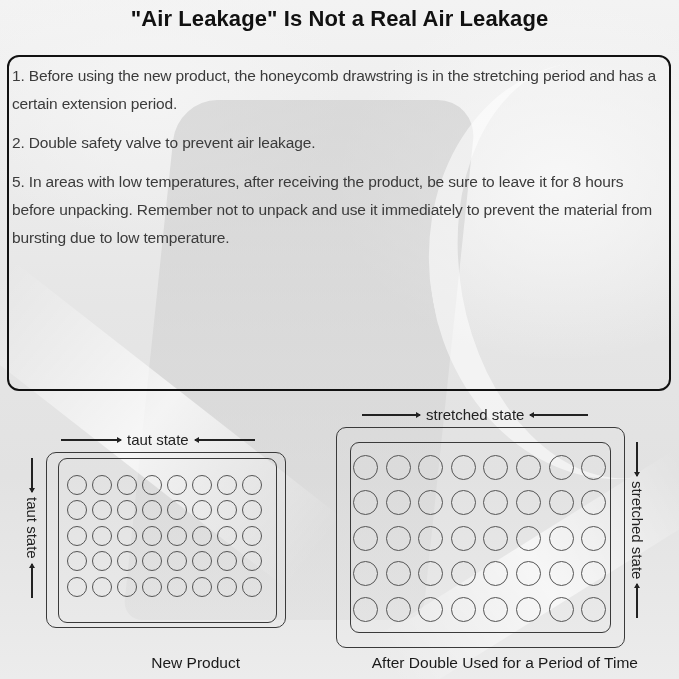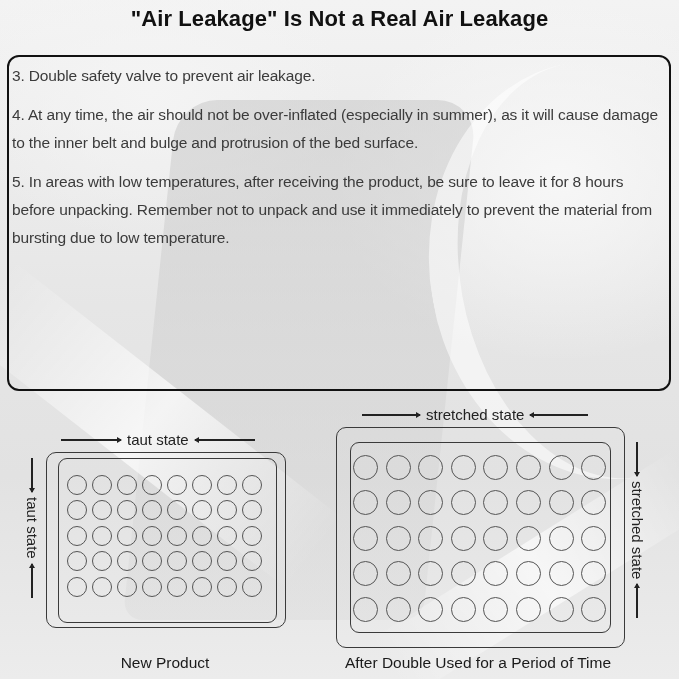--- a/index.html
+++ b/index.html
@@ -85,39 +85,39 @@
     }
     .varrow.up::before {
       content: ""; position: absolute; top: -1px; left: -2.4px;
       border-bottom: 5px solid #222; border-left: 3px solid transparent; border-right: 3px solid transparent;
     }
     .vtext {
       writing-mode: vertical-rl; white-space: nowrap; font-size: 15px; line-height: 16px;
     }
     .htext { font-size: 15px; white-space: nowrap; padding: 0 6px; line-height: 18px; }
     .caption {
-      position: absolute; font-size: 15.5px; color: #1a1a1a; white-space: nowrap; text-align: center;
+      position: absolute; font-size: 15.5px; color: #1a1a1a; white-space: nowrap; text-align: right;
     }
   </style>
 </head>
 <body>
 
 <div class="bg">
   <div class="base"></div>
   <div class="seat"></div>
   <div class="curve"></div>
   <div class="streak1"></div>
   <div class="streak2"></div>
 </div>
 
 <div class="title">"Air Leakage" Is Not a Real Air Leakage</div>
 
 <div class="textbox">
-  <p class="para">3. Double safety valve to prevent air leakage.</p>
-  <p class="para">4. At any time, the air should not be over-inflated (especially in summer), as it will cause damage to the inner belt and bulge and protrusion of the bed surface.</p>
+  <p class="para">1. Before using the new product, the honeycomb drawstring is in the stretching period and has a certain extension period.</p>
+  <p class="para">2. Double safety valve to prevent air leakage.</p>
   <p class="para">5. In areas with low temperatures, after receiving the product, be sure to leave it for 8 hours before unpacking. Remember not to unpack and use it immediately to prevent the material from bursting due to low temperature.</p>
 </div>
 
 <div class="hlabel" style="left:61px; top:431px;">
   <div class="arrow-line right" style="width:60px;"></div>
   <span class="htext">taut state</span>
   <div class="arrow-line left" style="width:60px;"></div>
 </div>
 <div class="vlabel" style="left:24px; top:458px; width:16px;">
   <div class="varrow down" style="height:34px;"></div>

